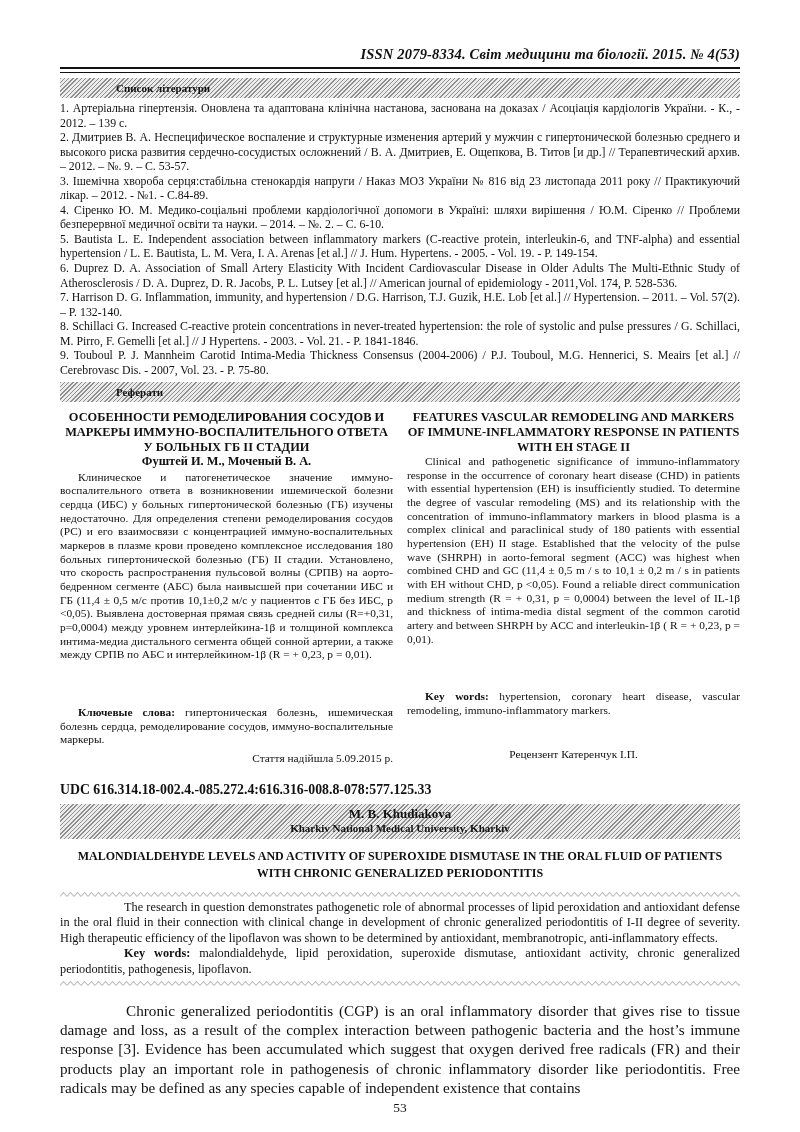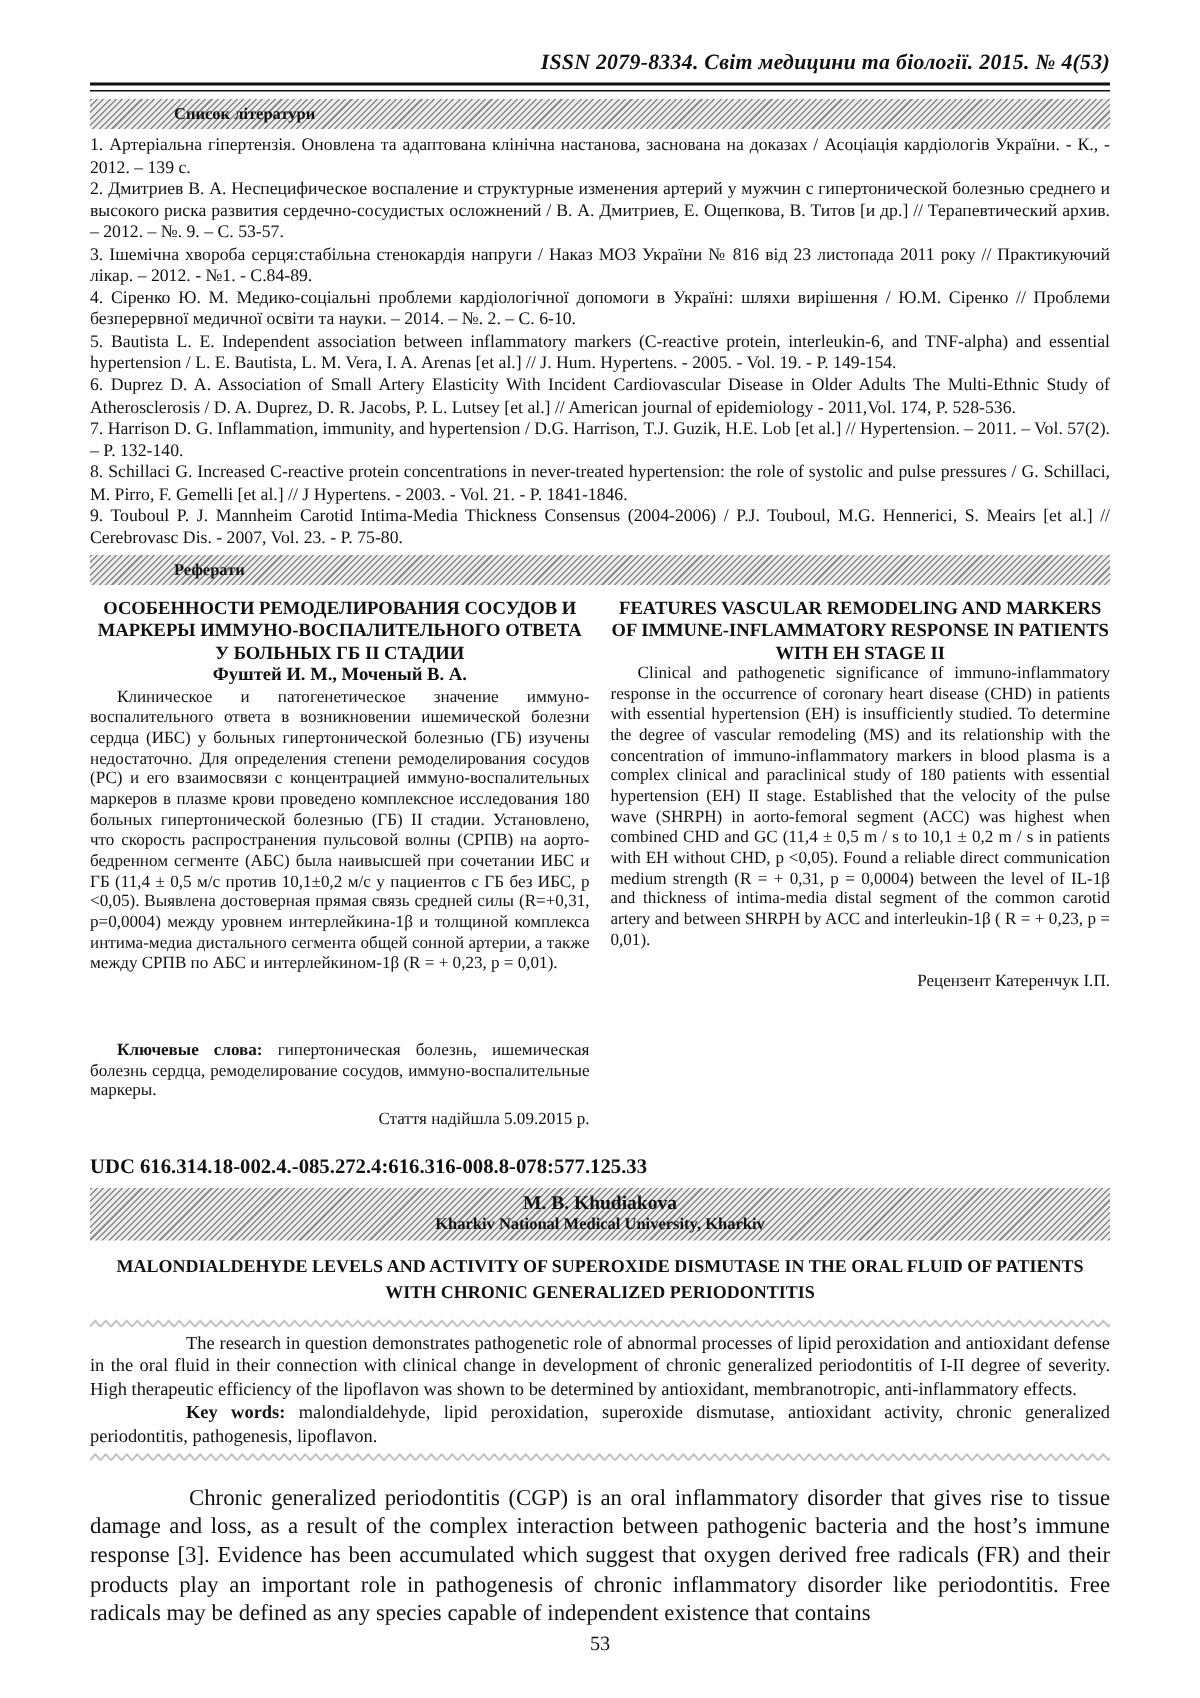--- a/index.html
+++ b/index.html
@@ -15,20 +15,21 @@
     overflow:hidden;
   }
   
   .journal-line{
     text-align:right;
     font-weight:bold;
     font-style:italic;
     font-size:14.5px;
     letter-spacing:0.2px;
     margin-bottom:4px;
+    margin-top:12px;
   }
   .double-rule{
     height:3px;
     border-top:2.6px solid #111;
     border-bottom:1.3px solid #111;
     margin-bottom:5px;
   }
   
   .hatch{
     background:repeating-linear-gradient(135deg,#8f8f8f 0,#8f8f8f 1px,#ebebeb 1px,#ebebeb 3px);
@@ -75,22 +76,22 @@
     margin-bottom:2px;
   }
   .col-body{text-indent:18px;}
   .col-kw{text-indent:18px;margin-top:44px;}
   .received{
     text-align:right;
     margin-top:5px;
     text-indent:0;
   }
   .reviewer{
-    text-align:right;
-    margin-top:14px;
+    text-align:center;
+    margin-top:30px;
     text-indent:0;
   }
   
   .udc{
     font-weight:bold;
     font-size:13.8px;
     margin-top:16px;
     margin-bottom:6px;
   }
   .author-banner{
@@ -170,20 +171,21 @@
     <div class="col">
       <div class="col-title">ОСОБЕННОСТИ РЕМОДЕЛИРОВАНИЯ СОСУДОВ И МАРКЕРЫ ИММУНО-ВОСПАЛИТЕЛЬНОГО ОТВЕТА У БОЛЬНЫХ ГБ II СТАДИИ</div>
       <div class="col-authors">Фуштей И. М., Моченый В. А.</div>
       <div class="col-body">Клиническое и патогенетическое значение иммуно-воспалительного ответа в возникновении ишемической болезни сердца (ИБС) у больных гипертонической болезнью (ГБ) изучены недостаточно. Для определения степени ремоделирования сосудов (РС) и его взаимосвязи с концентрацией иммуно-воспалительных маркеров в плазме крови проведено комплексное исследования 180 больных гипертонической болезнью (ГБ) II стадии. Установлено, что скорость распространения пульсовой волны (СРПВ) на аорто-бедренном сегменте (АБС) была наивысшей при сочетании ИБС и ГБ (11,4 ± 0,5 м/с против 10,1±0,2 м/с у пациентов с ГБ без ИБС, p &lt;0,05). Выявлена достоверная прямая связь средней силы (R=+0,31, p=0,0004) между уровнем интерлейкина-1β и толщиной комплекса интима-медиа дистального сегмента общей сонной артерии, а также между СРПВ по АБС и интерлейкином-1β (R = + 0,23, p = 0,01).</div>
       <div class="col-kw"><b>Ключевые слова:</b><span> гипертоническая болезнь, ишемическая болезнь сердца, ремоделирование сосудов, иммуно-воспалительные маркеры.</span></div>
       <div class="received">Стаття надійшла 5.09.2015 р.</div>
     </div>
     <div class="col">
       <div class="col-title">FEATURES VASCULAR REMODELING AND MARKERS OF IMMUNE-INFLAMMATORY RESPONSE IN PATIENTS WITH EH STAGE II</div>
       <div class="col-body">Clinical and pathogenetic significance of immuno-inflammatory response in the occurrence of coronary heart disease (CHD) in patients with essential hypertension (EH) is insufficiently studied. To determine the degree of vascular remodeling (MS) and its relationship with the concentration of immuno-inflammatory markers in blood plasma is a complex clinical and paraclinical study of 180 patients with essential hypertension (EH) II stage. Established that the velocity of the pulse wave (SHRPH) in aorto-femoral segment (ACC) was highest when combined CHD and GC (11,4 ± 0,5 m / s to 10,1 ± 0,2 m / s in patients with EH without CHD, p &lt;0,05). Found a reliable direct communication medium strength (R = + 0,31, p = 0,0004) between the level of IL-1β and thickness of intima-media distal segment of the common carotid artery and between SHRPH by ACC and interleukin-1β ( R = + 0,23, p = 0,01).</div>
+      <div class="col-kw"><b>Key words:</b><span> hypertension, coronary heart disease, vascular remodeling, immuno-inflammatory markers.</span></div>
       <div class="reviewer">Рецензент Катеренчук І.П.</div>
     </div>
   </div>
 
   <div class="udc">UDC 616.314.18-002.4.-085.272.4:616.316-008.8-078:577.125.33</div>
 
   <div class="author-banner hatch">
     <div class="line1">M. B. Khudiakova</div>
     <div class="line2">Kharkiv National Medical University, Kharkiv</div>
   </div>

